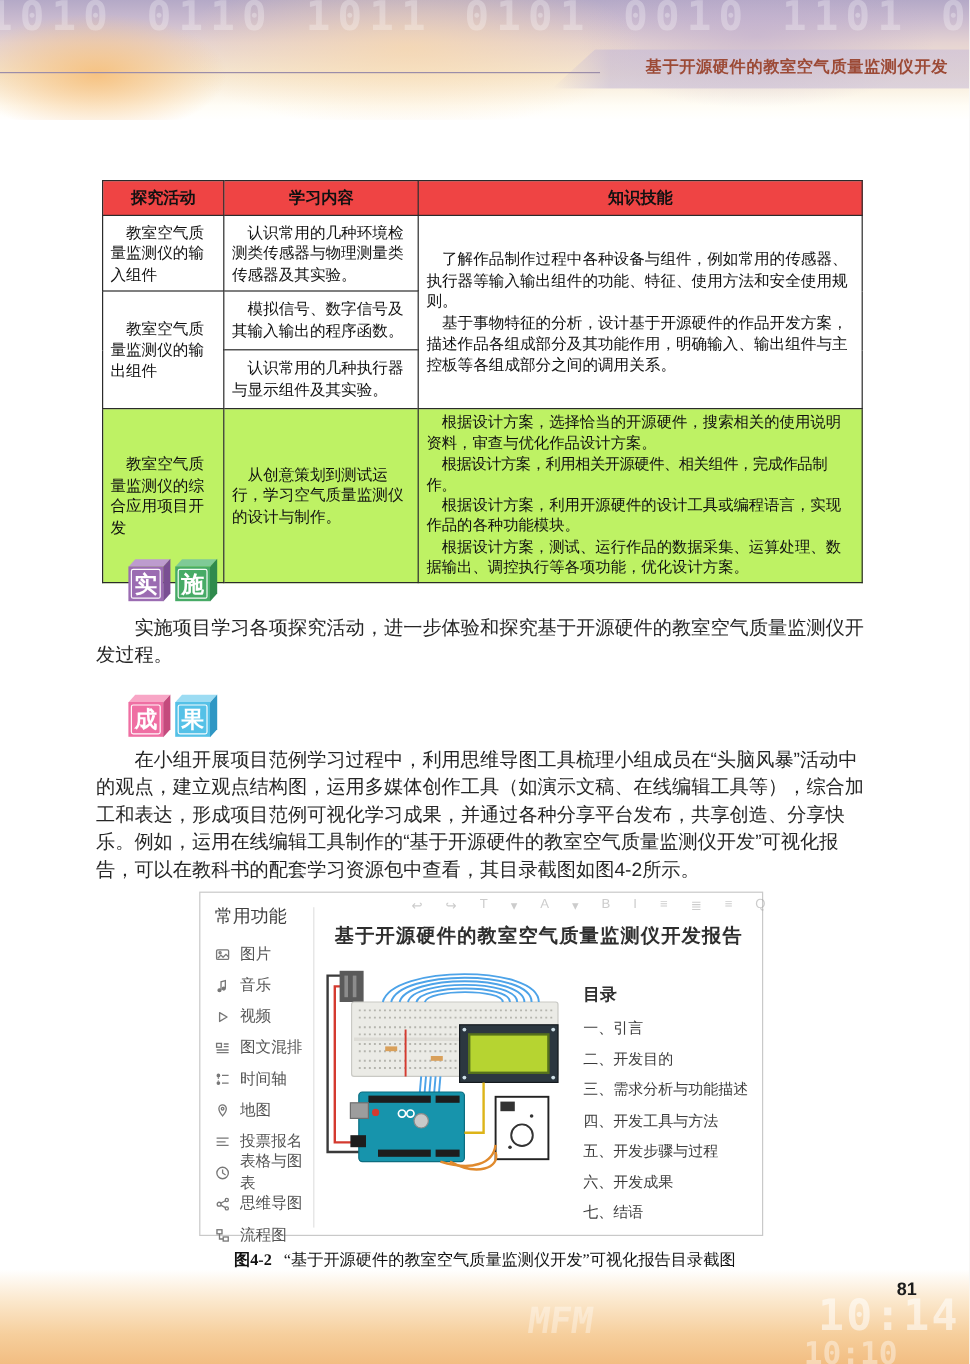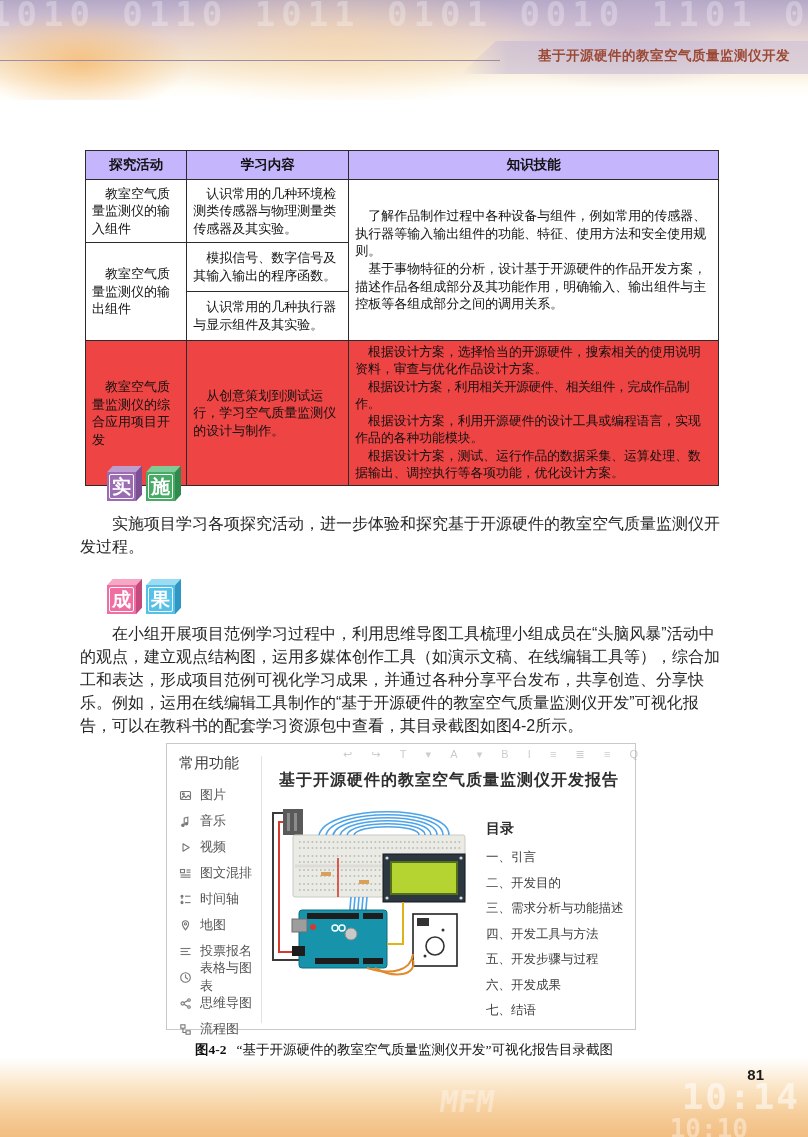--- a/index.html
+++ b/index.html
@@ -21,27 +21,27 @@
     background:linear-gradient(90deg,rgba(198,186,213,.0) 0%,rgba(198,186,213,.62) 14%,rgba(203,191,216,.62) 100%);
     clip-path:polygon(36px 0,100% 0,100% 100%,0 100%);}
   .running-title{position:absolute;right:18px;top:47px;font-size:13.5px;font-weight:bold;color:#9c4a36;letter-spacing:.5px;}
 
   
   .table-title{position:absolute;left:80px;top:126px;width:648px;text-align:center;
     font-family:"Liberation Serif","DejaVu Serif",serif;font-weight:bold;font-size:14.5px;color:#111;}
   table.study{position:absolute;left:85px;top:150px;width:634px;border-collapse:collapse;table-layout:fixed;
     font-family:"Liberation Serif","DejaVu Serif",serif;font-size:13px;color:#111;}
   table.study col.c1{width:16%;} table.study col.c2{width:25.6%;} table.study col.c3{width:58.4%;}
-  table.study th{background:#c4b5fd;border:1px solid #2b2b2b;height:26px;font-size:13.5px;font-weight:bold;
+  table.study th{background:#ef4444;border:1px solid #2b2b2b;height:26px;font-size:13.5px;font-weight:bold;
     font-family:Liberation Sans, sans-serif;}
   table.study td{border:1px solid #2b2b2b;vertical-align:middle;padding:3px 6px;line-height:1.35;}
   table.study p{margin:0;text-indent:1em;}
   tr.rowA td{height:56px;} tr.rowB td{height:42px;}
   td.skills{line-height:1.55;} td.skills p{text-indent:1em;}
-  tr.rowC td{height:132px;background:#ef4444;}
+  tr.rowC td{height:132px;background:#bef264;}
   td.skills2{vertical-align:middle;line-height:1.42;font-size:12.8px;}
   td.skills2 p.tight{letter-spacing:-.45px;}
 
   
   .badge{position:absolute;display:flex;}
   .cube{position:relative;width:29px;height:29px;margin-right:10px;}
   .cube::before{content:"";position:absolute;left:3px;top:-6px;width:100%;height:6px;background:var(--t);transform:skewX(-42deg);}
   .cube::after{content:"";position:absolute;right:-6px;top:-3px;width:6px;height:100%;background:var(--s);transform:skewY(-48deg);}
   .cube .face{position:absolute;inset:0;background:var(--c);display:flex;align-items:center;justify-content:center;
     color:#fff;font-weight:bold;font-size:19px;}

